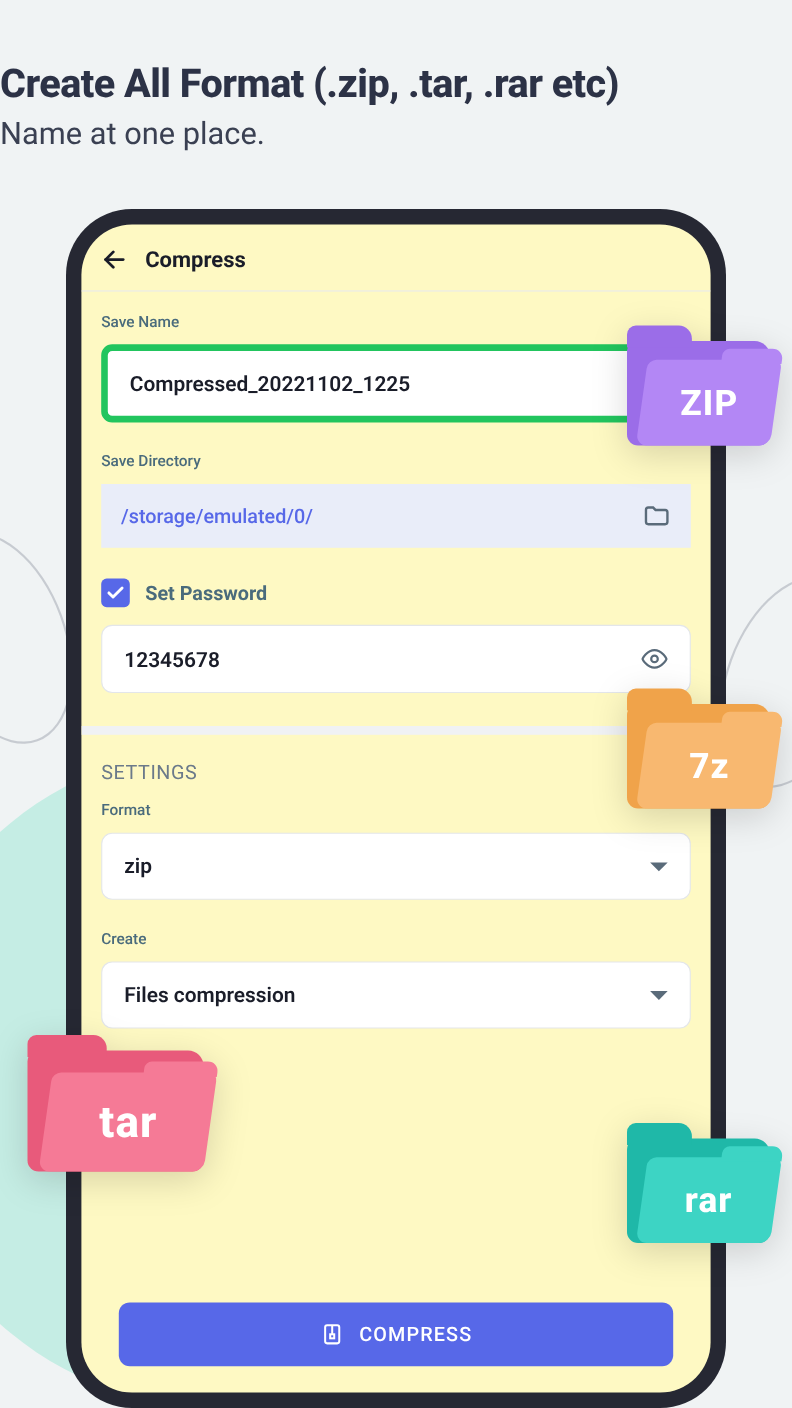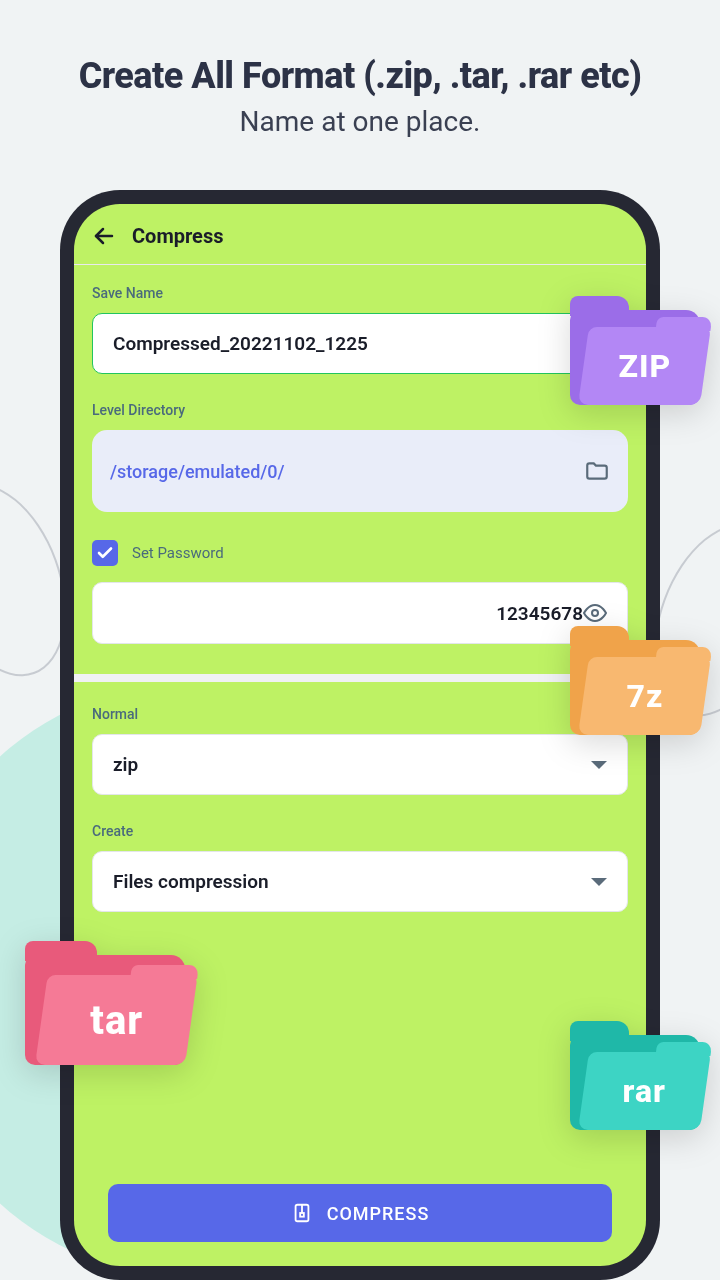--- a/index.html
+++ b/index.html
@@ -36,21 +36,21 @@
   position: absolute;
   bottom: 0;
   left: -100px;
   width: 600px;
   height: 600px;
   background: #c5ede4;
   border-radius: 50%;
   z-index: 0;
 }
 .headline {
-  text-align: center;
+  text-align: left;
   padding-top: 55px;
   position: relative;
   z-index: 2;
 }
 .headline-title {
   font-size: 36px;
   font-weight: 800;
   color: #2c3246;
   letter-spacing: -0.5px;
 }
@@ -67,68 +67,68 @@
   width: 600px;
   height: 1090px;
   background: #262833;
   border-radius: 60px;
   padding: 14px;
   z-index: 2;
 }
 .phone-screen {
   width: 100%;
   height: 100%;
-  background: #bef264;
+  background: #fef9c3;
   border-radius: 46px;
   overflow: hidden;
   position: relative;
 }
 .app-header {
   display: flex;
   align-items: center;
   padding: 20px 18px 16px;
   gap: 16px;
 }
 .back-btn { width: 24px; height: 24px; display: flex; align-items: center; justify-content: center; cursor: pointer; }
 .app-title { font-size: 20px; font-weight: 700; color: #1a1d29; }
 .divider { height: 1px; background: #e8eaed; }
 .content { padding: 20px 18px; }
 .field-label { font-size: 14px; color: #4a6b7c; font-weight: 500; margin-bottom: 12px; }
 .text-input {
   width: 100%;
   background: #fff;
-  border: 1px solid #22c55e;
+  border: 6px solid #22c55e;
   border-radius: 10px;
   padding: 18px 20px;
   font-size: 19px;
   font-weight: 600;
   color: #1a1d29;
   margin-bottom: 28px;
 }
 .dir-row {
   display: flex;
   align-items: center;
   background: #e9edf9;
-  border-radius: 15px;
-  padding: 28px 18px;
+  border-radius: 0;
+  padding: 16px 18px;
   margin-bottom: 28px;
 }
 .dir-path { flex: 1; font-size: 18px; color: #5768e8; font-weight: 500; }
 .dir-icon { width: 26px; height: 26px; }
 .checkbox-row { display: flex; align-items: center; gap: 14px; margin-bottom: 16px; }
 .checkbox {
   width: 26px; height: 26px;
   background: #5768e8;
   border-radius: 5px;
   display: flex;
   align-items: center;
   justify-content: center;
   cursor: pointer;
 }
-.checkbox-label { font-size: 15px; color: #4a6b7c; font-weight: 400; }
+.checkbox-label { font-size: 18px; color: #4a6b7c; font-weight: 700; }
 .password-row {
   display: flex;
   align-items: center;
   background: #fff;
   border: 1px solid #e3e6ea;
   border-radius: 10px;
   padding: 18px 20px;
   margin-bottom: 30px;
 }
 .password-val { flex: 1; font-size: 19px; font-weight: 600; color: #1a1d29; }
@@ -243,48 +243,49 @@
           </svg>
       </div>
       <div class="app-title">Compress</div>
     </div>
     <div class="divider"></div>
 
     <div class="content">
       <div class="field-label">Save Name</div>
       <input class="text-input" value="Compressed_20221102_1225" style="">
 
-      <div class="field-label">Level Directory</div>
+      <div class="field-label">Save Directory</div>
       <div class="dir-row">
         <div class="dir-path">/storage/emulated/0/</div>
         <svg class="dir-icon" viewBox="0 0 24 24" fill="none" stroke="#5a6b7a" stroke-width="2">
             <path d="M3 7a2 2 0 0 1 2-2h4l2 2h8a2 2 0 0 1 2 2v8a2 2 0 0 1-2 2H5a2 2 0 0 1-2-2V7z"></path>
           </svg>
       </div>
 
       <div class="checkbox-row">
         <div class="checkbox">
           <svg width="18" height="18" viewBox="0 0 24 24" fill="none" stroke="#fff" stroke-width="3.5" stroke-linecap="round" stroke-linejoin="round">
               <polyline points="20 6 9 17 4 12"></polyline>
             </svg>
         </div>
         <div class="checkbox-label">Set Password</div>
       </div>
       <div class="password-row">
-        <input class="password-val" style="border: none; outline: none; width: 100%; text-align: right;" value="12345678">
+        <input class="password-val" style="border: none; outline: none; width: 100%;" value="12345678">
         <svg class="eye-icon" viewBox="0 0 24 24" fill="none" stroke="#5a6b7a" stroke-width="2">
             <path d="M1 12s4-8 11-8 11 8 11 8-4 8-11 8-11-8-11-8z"></path>
             <circle cx="12" cy="12" r="3"></circle>
           </svg>
       </div>
 
       <div class="section-divider"></div>
 
-
-      <div class="field-label">Normal</div>
+      <div class="section-title">SETTINGS</div>
+
+      <div class="field-label">Format</div>
       <div class="select-row">
         <div class="select-val">zip</div>
         <div class="chevron"></div>
       </div>
 
       <div class="field-label">Create</div>
       <div class="select-row">
         <div class="select-val">Files compression</div>
         <div class="chevron"></div>
       </div>

